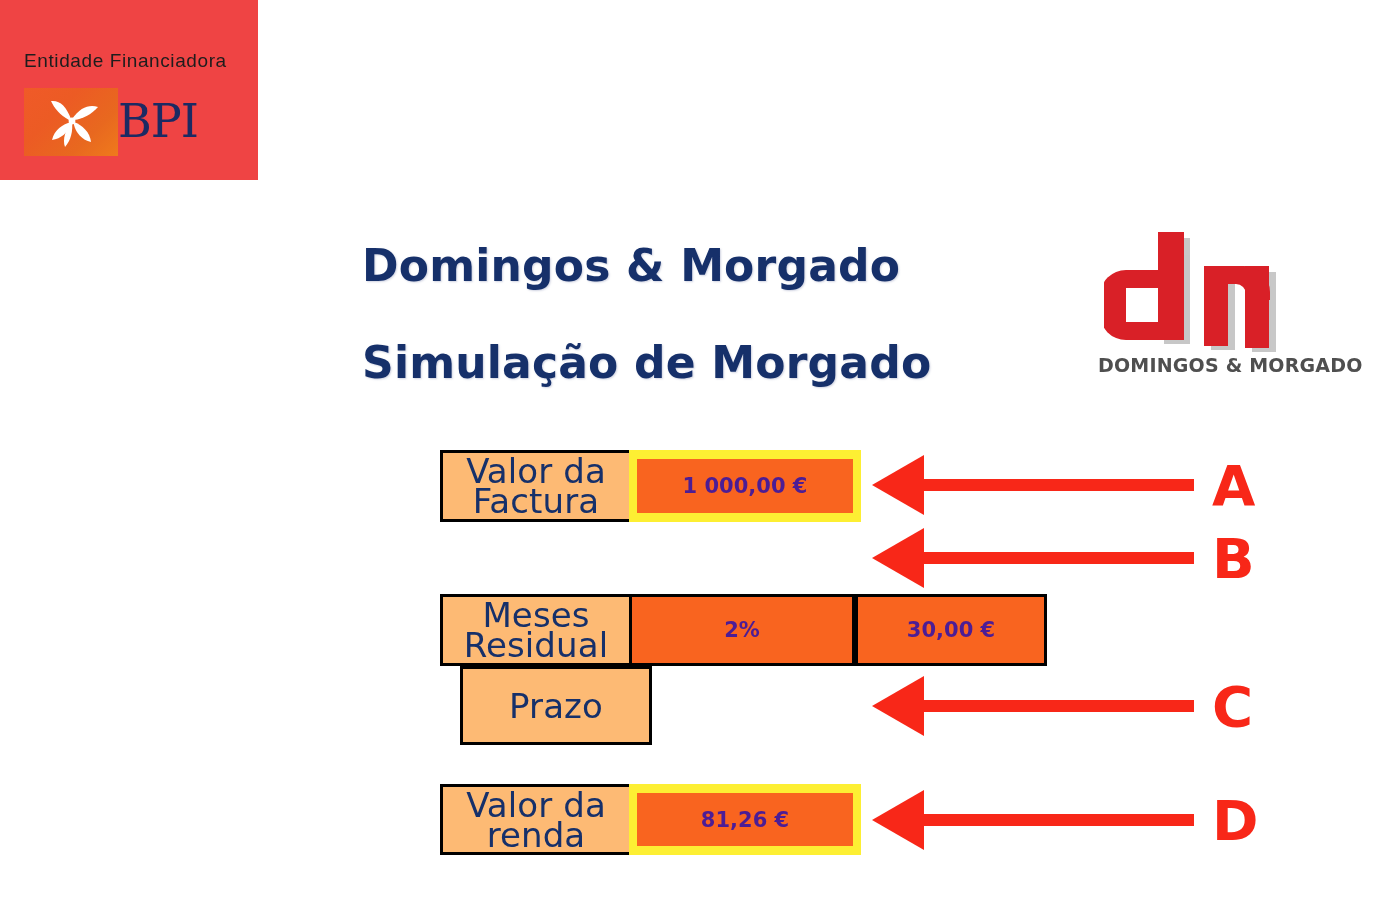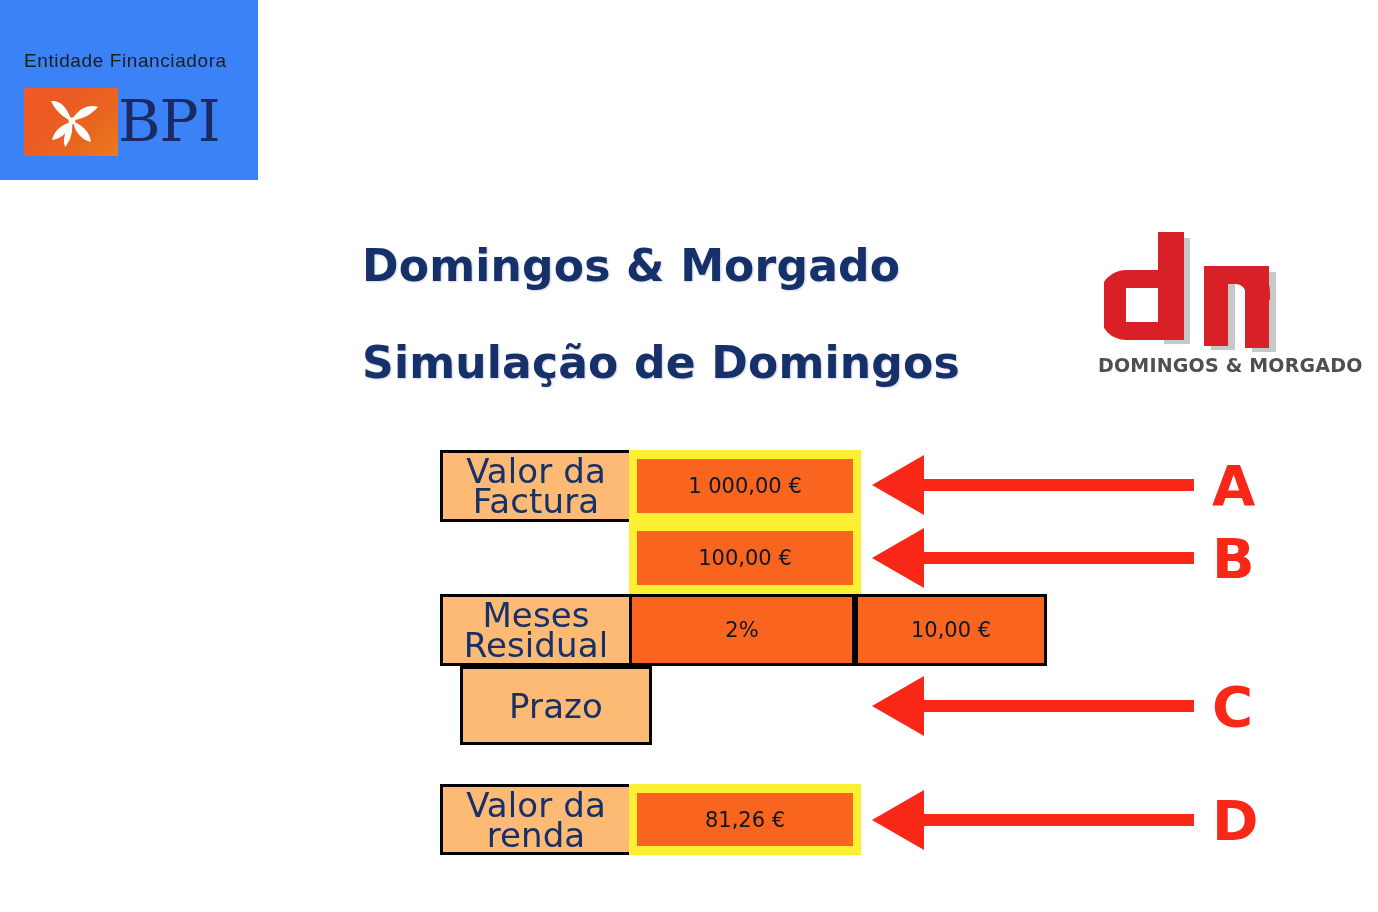--- a/index.html
+++ b/index.html
@@ -16,21 +16,21 @@
     font-family: "DejaVu Sans", "Liberation Sans", sans-serif;
   }
 
   
   #bpi-block {
     position: absolute;
     left: 0px;
     top: 0px;
     width: 258px;
     height: 180px;
-    background: #3b82f6;
+    background: #ef4444;
   }
   #bpi-caption {
     position: absolute;
     left: 24px;
     top: 50px;
     font-family: "Liberation Sans", "DejaVu Sans", sans-serif;
     font-size: 19px;
     letter-spacing: 0.6px;
     color: #1d1d1d;
     white-space: nowrap;
@@ -48,21 +48,21 @@
     position: absolute;
     left: 50%;
     top: 50%;
     transform: translate(-50%, -50%);
   }
   #bpi-word {
     position: absolute;
     left: 118px;
     top: 88px;
     font-family: "DejaVu Serif", "Liberation Serif", serif;
-    font-size: 58px;
+    font-size: 46px;
     line-height: 66px;
     font-weight: 400;
     color: #1b2a63;
     letter-spacing: -1px;
   }
 
   
   #heading-line-1, #heading-line-2 {
     position: absolute;
     font-family: "DejaVu Sans", "Liberation Sans", sans-serif;
@@ -138,23 +138,23 @@
     font-size: 34px;
     line-height: 30px;
     letter-spacing: 0.1px;
   }
   .value-cell {
     position: absolute;
     box-sizing: border-box;
     display: flex;
     align-items: center;
     justify-content: center;
-    color: #0f172a;
-    font-family: "DejaVu Sans", "Liberation Sans", sans-serif;
-    font-weight: normal;
+    color: #4c1d95;
+    font-family: "DejaVu Sans", "Liberation Sans", sans-serif;
+    font-weight: bold;
     font-size: 21px;
     white-space: nowrap;
   }
   .value-cell.highlight {
     background: #fdef33;
     border: none;
     padding: 9px 8px;
   }
   .value-cell.highlight > .value-inner {
     width: 100%;
@@ -214,21 +214,21 @@
         <path d="M36 28 C44 31 52 38 53 48 C44 46 38 39 36 31 Z"></path>
         <path d="M34 28 C35 37 33 46 27 53 C24 45 28 35 33 29 Z"></path>
         <circle cx="34" cy="27" r="3.4"></circle>
       </g>
     </svg>
   </div>
   <div id="bpi-word">BPI</div>
 </div>
 
 <div id="heading-line-1">Domingos &amp; Morgado</div>
-<div id="heading-line-2">Simulação de Domingos</div>
+<div id="heading-line-2">Simulação de Morgado</div>
 
 <div id="dm-logo">
   <svg id="dm-mark" viewBox="0 0 190 122">
     <g fill="#9b9b9b" opacity="0.55">
       <rect x="60" y="6" width="26" height="106"></rect>
       <rect x="107" y="40" width="24" height="78"></rect>
       <rect x="148" y="40" width="24" height="80"></rect>
     </g>
     <g fill="#d92027">
       <rect x="54" y="0" width="26" height="108"></rect>
@@ -250,34 +250,29 @@
     </div>
   </div>
   <div class="value-cell highlight" style="left:189px; top:0px; width:232px; height:72px;">
     <div class="value-inner">
       <span>1 000,00 €</span>
     </div>
   </div>
 </div>
 
 <div class="sim-row" style="left:440px; top:522px; width:430px; height:72px;">
-  <div class="value-cell highlight" style="left:189px; top:0px; width:232px; height:72px;">
-    <div class="value-inner">
-      <span>100,00 €</span>
-    </div>
-  </div>
 </div>
 
 <div class="sim-row" style="left:440px; top:594px; width:610px; height:72px;">
   <div class="label-cell" style="width:192px; height:72px;">Meses Residual</div>
   <div class="value-cell plain" style="left:189px; top:0px; width:226px; height:72px;">
     <span>2%</span>
   </div>
   <div class="value-cell plain" style="left:415px; top:0px; width:192px; height:72px;">
-    <span>10,00 €</span>
+    <span>30,00 €</span>
   </div>
 </div>
 
 <div class="sim-row" style="left:460px; top:666px; width:430px; height:79px;">
   <div class="label-cell" style="width:192px; height:79px;">Prazo</div>
 </div>
 
 <div class="sim-row" style="left:440px; top:784px; width:430px; height:71px;padding-left:28px;">
   <div class="label-cell" style="width:192px; height:71px;">Valor da renda</div>
   <div class="value-cell highlight" style="left:189px; top:0px; width:232px; height:71px;">

